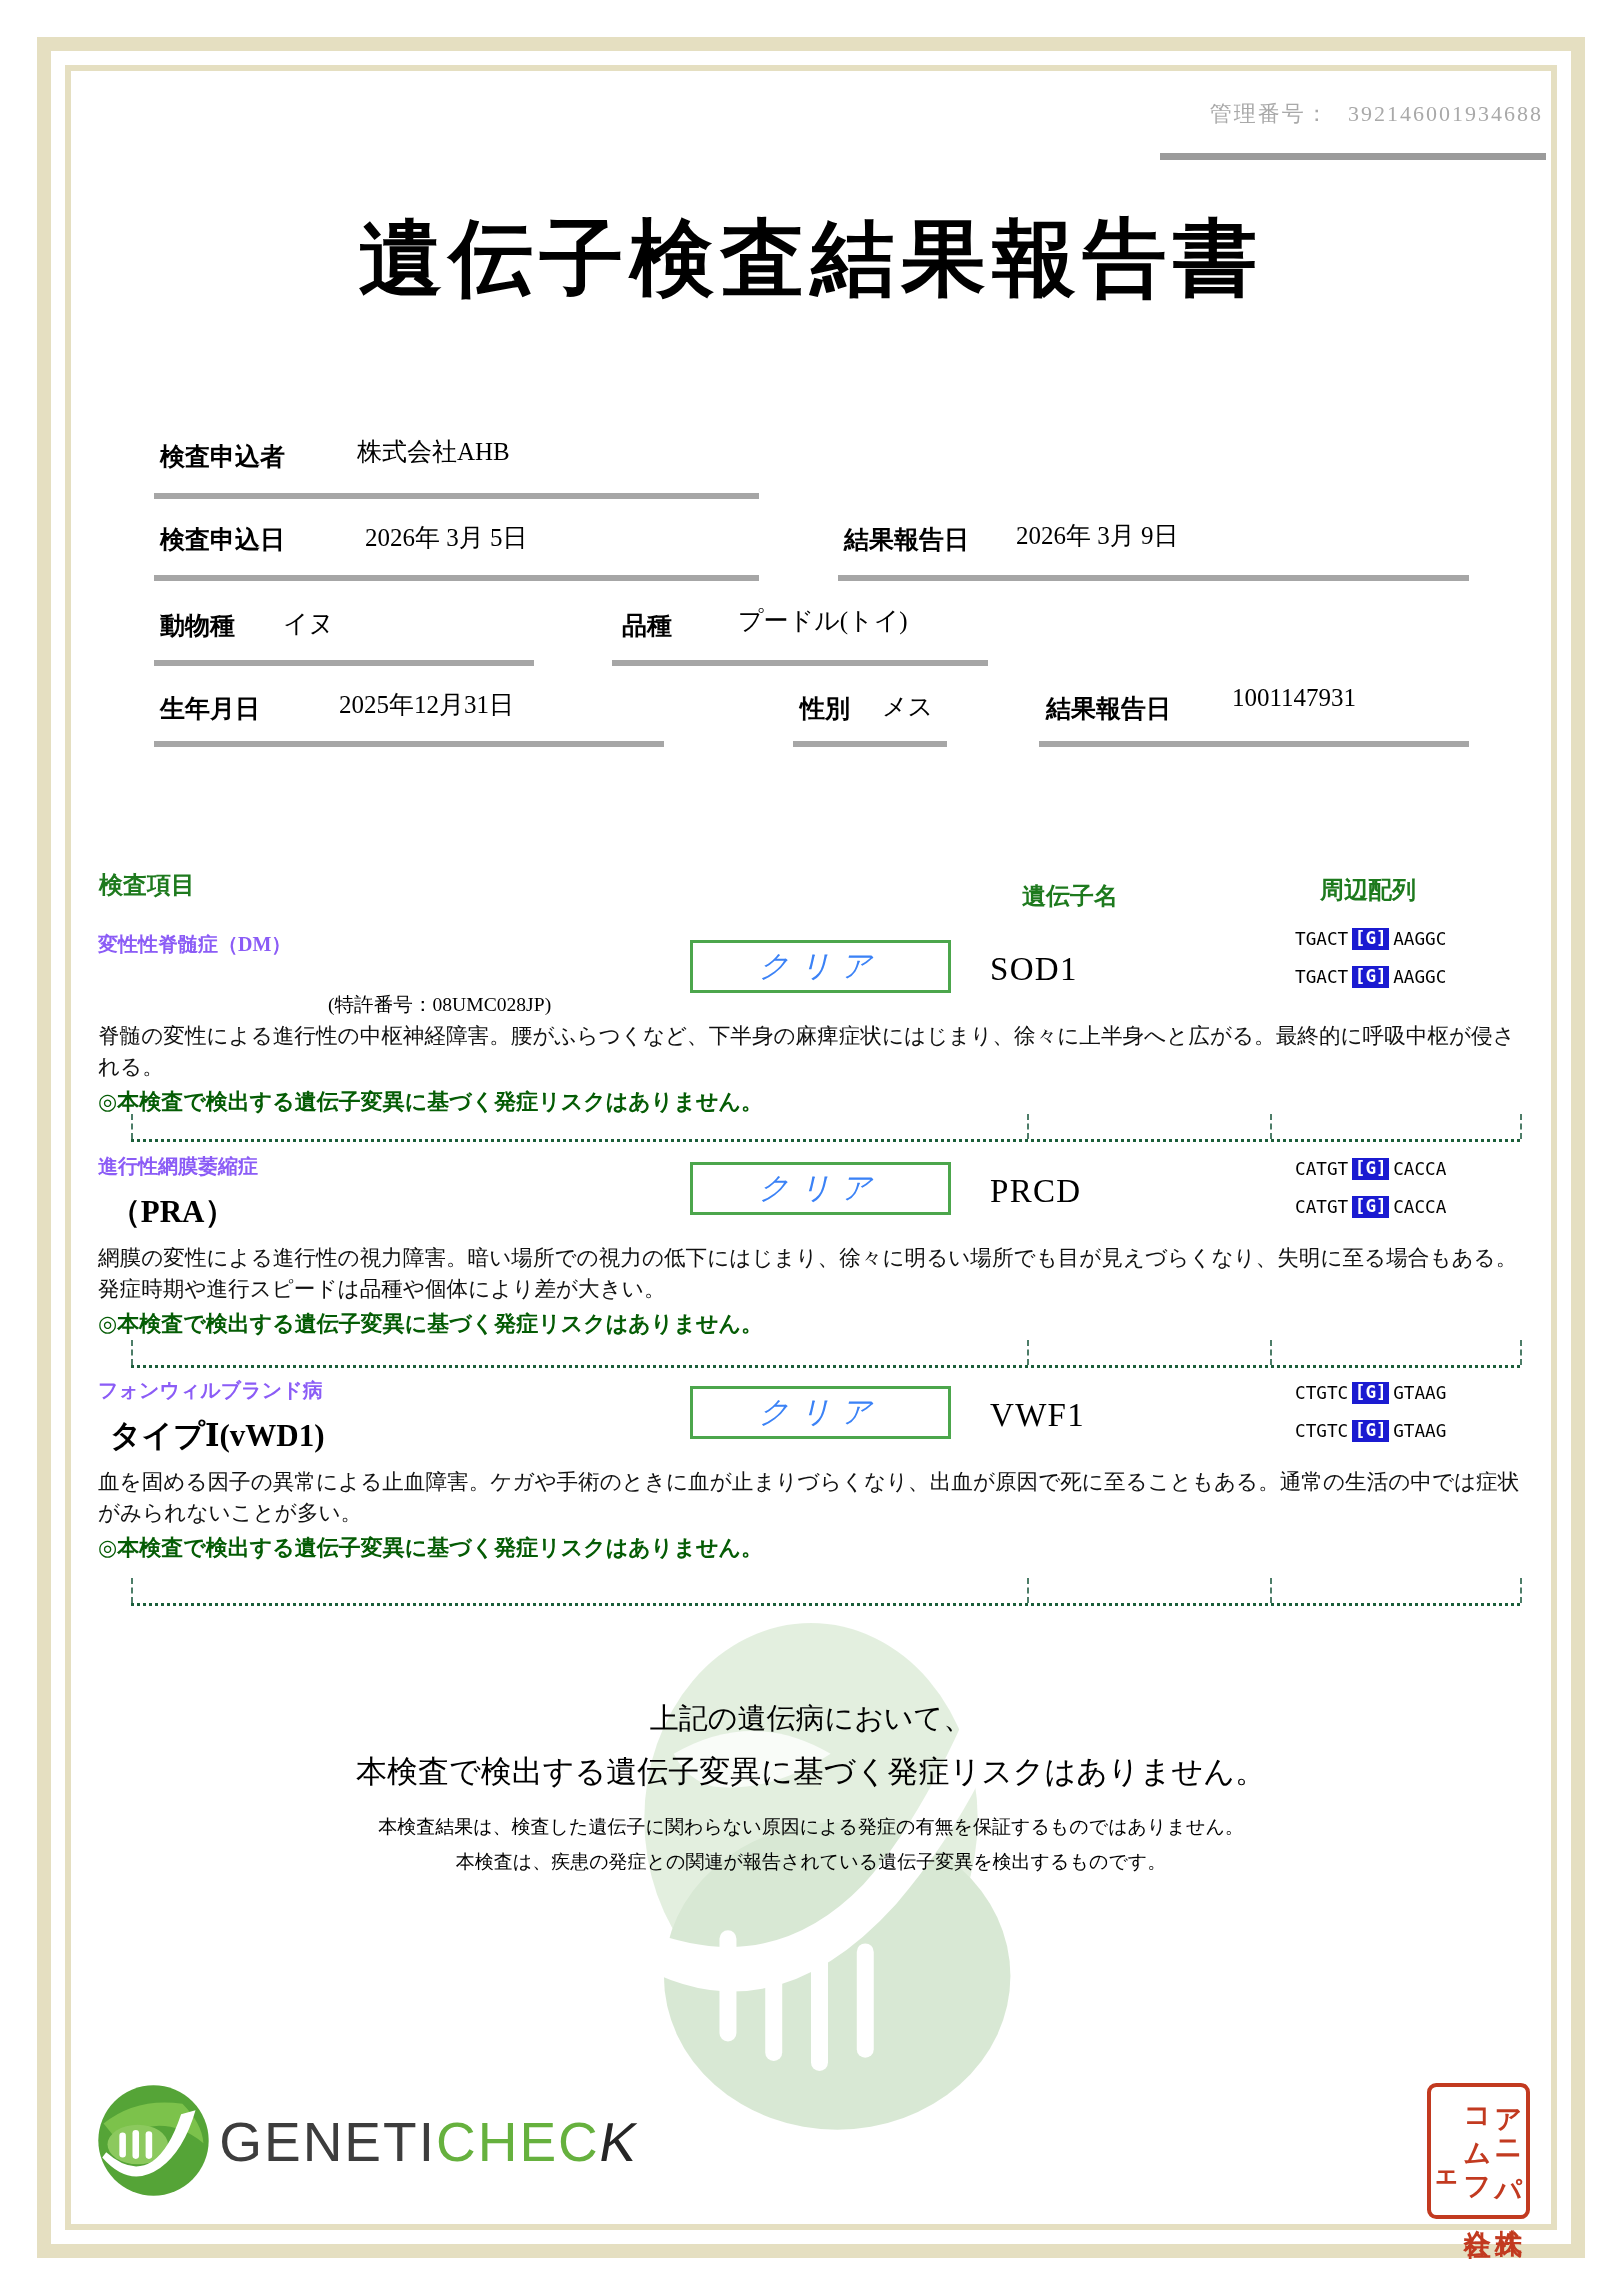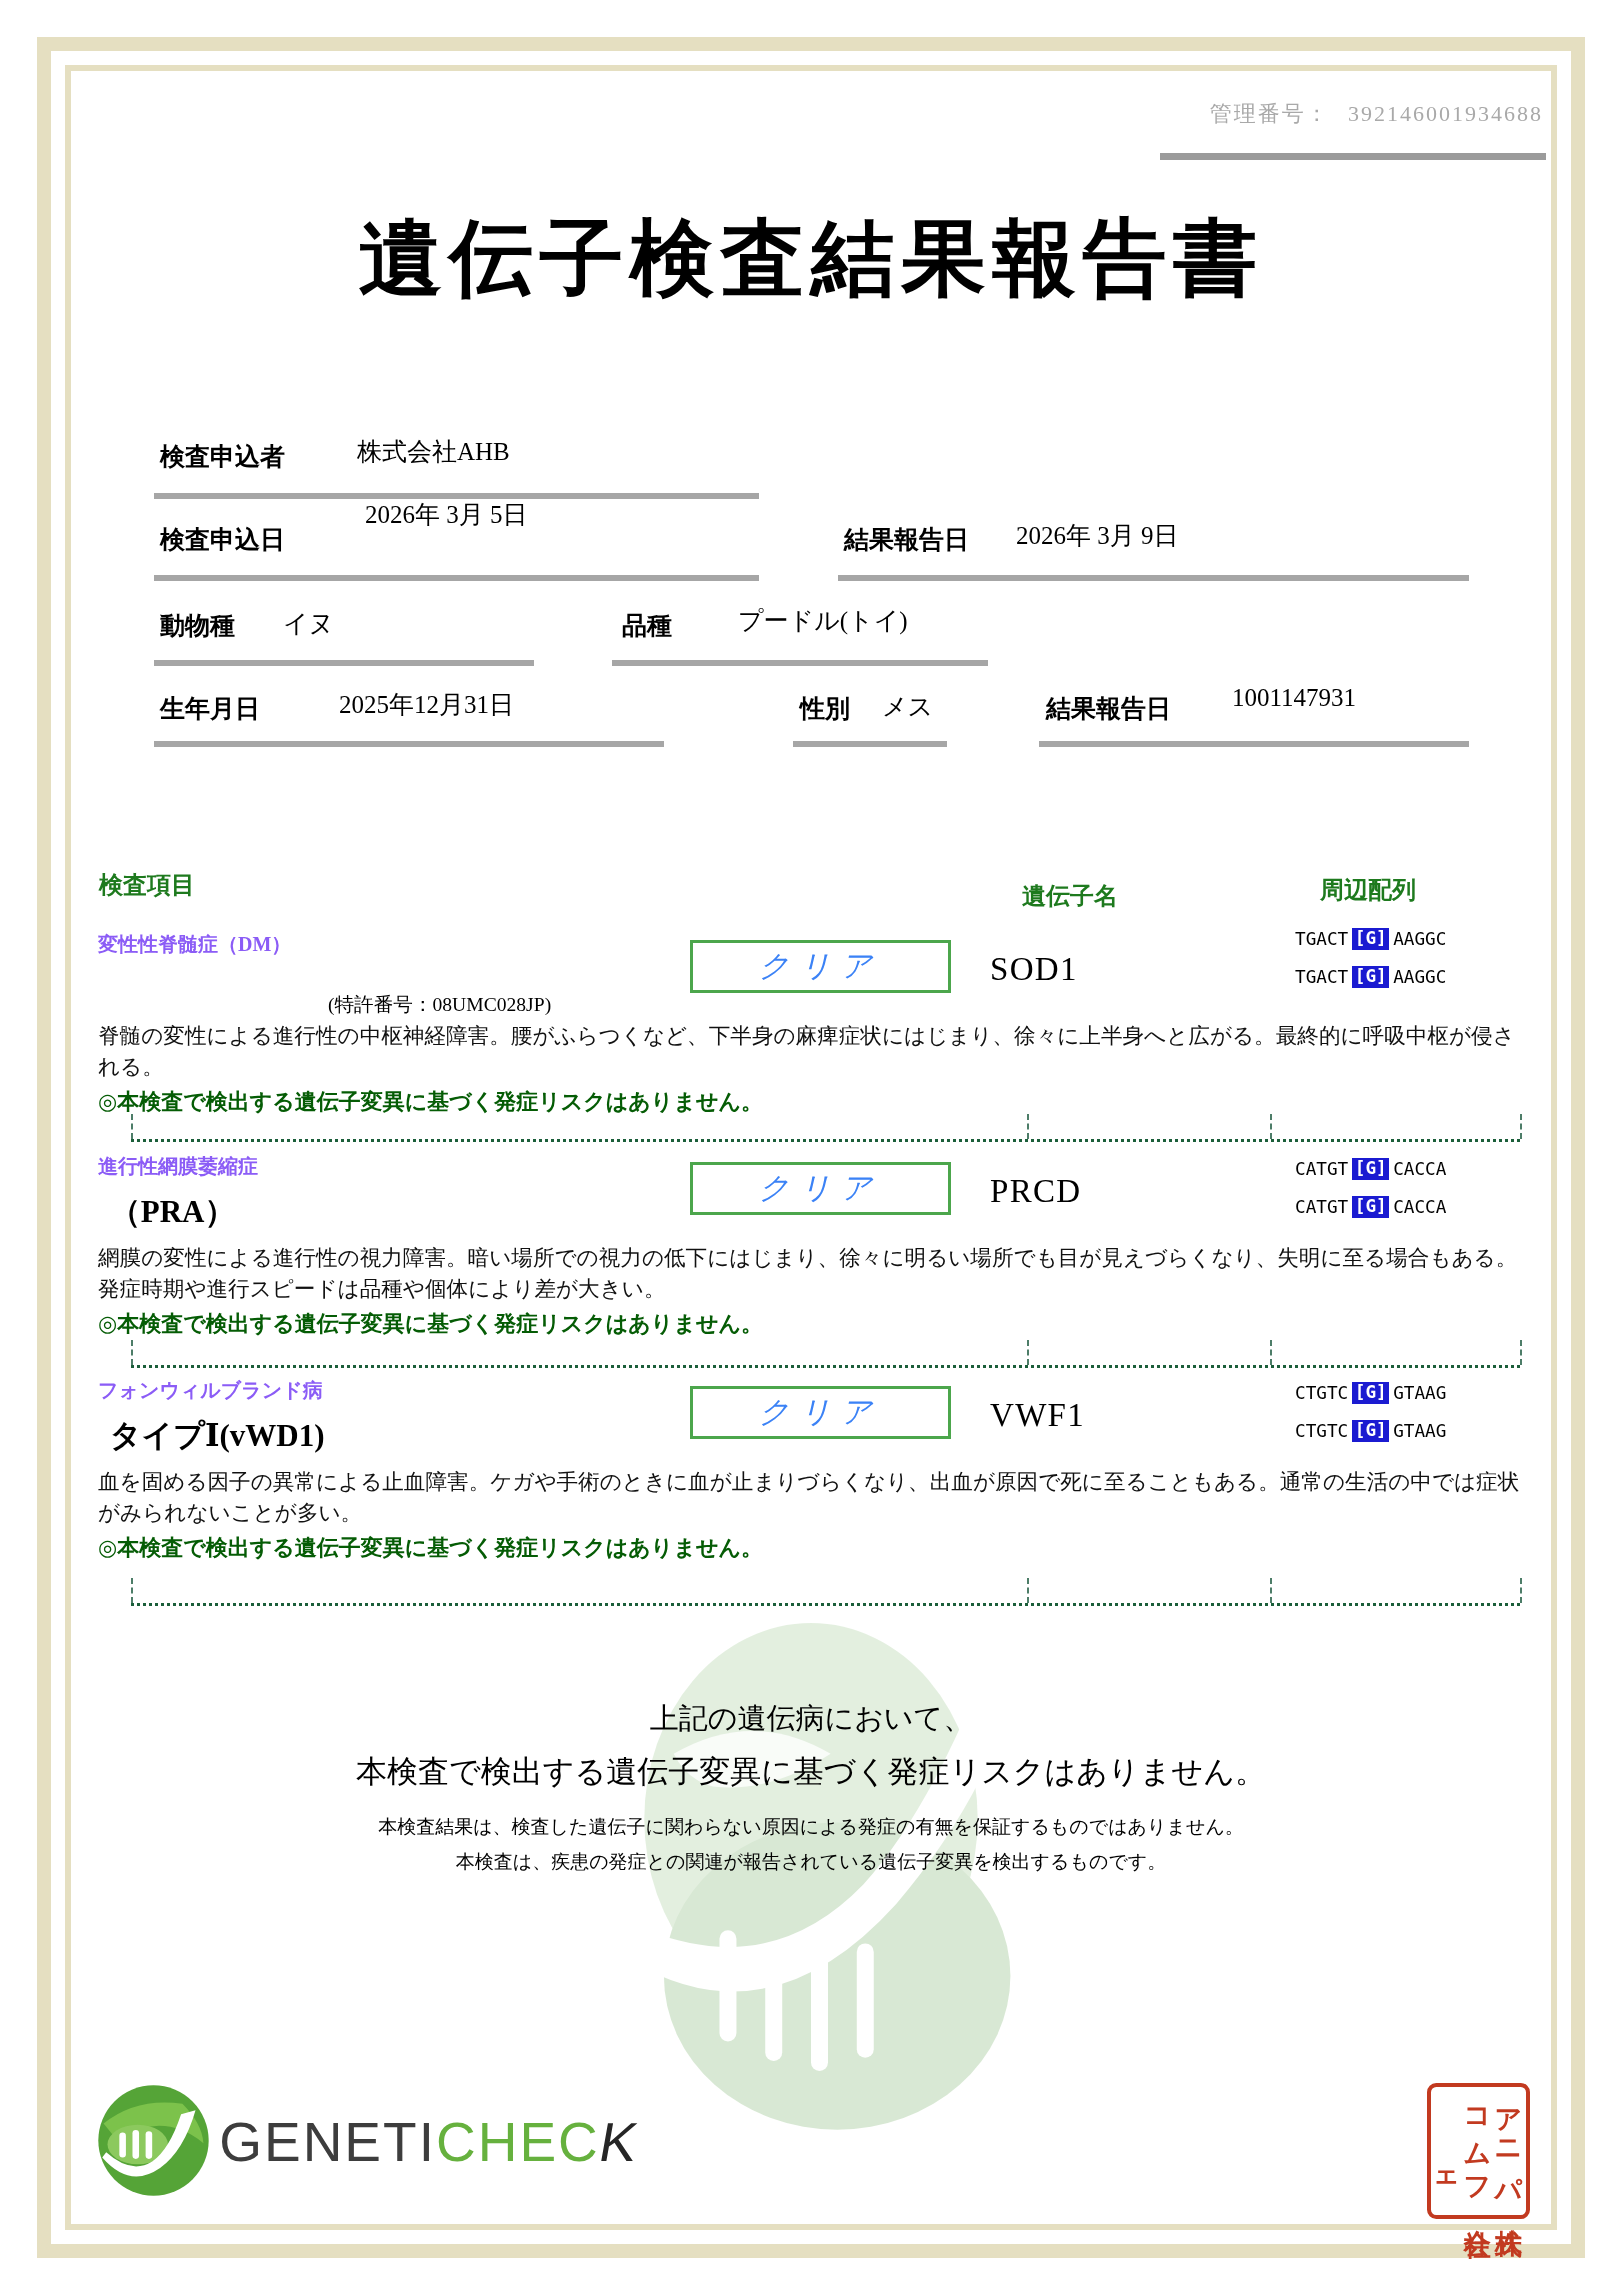--- a/index.html
+++ b/index.html
@@ -80,21 +80,21 @@
   </div>
   <div class="ctrl-bar"></div>
 
   <div class="title">遺伝子検査結果報告書</div>
 
   <div class="flabel" style="left:160px;top:440px;">検査申込者</div>
   <div class="fvalue" style="left:357px;top:435px;">株式会社AHB</div>
   <div class="fline" style="left:154px;top:493px;width:605px;"></div>
 
   <div class="flabel" style="left:160px;top:523px;">検査申込日</div>
-  <div class="fvalue" style="left:365px;top:498px;">2026年 3月 5日</div>
+  <div class="fvalue" style="left:365px;top:521px;">2026年 3月 5日</div>
   <div class="fline" style="left:154px;top:575px;width:605px;"></div>
 
   <div class="flabel" style="left:844px;top:523px;">結果報告日</div>
   <div class="fvalue" style="left:1016px;top:519px;">2026年 3月 9日</div>
   <div class="fline" style="left:838px;top:575px;width:631px;"></div>
 
   <div class="flabel" style="left:160px;top:609px;">動物種</div>
   <div class="fvalue" style="left:283px;top:607px;">イヌ</div>
   <div class="fline" style="left:154px;top:660px;width:380px;"></div>
 

